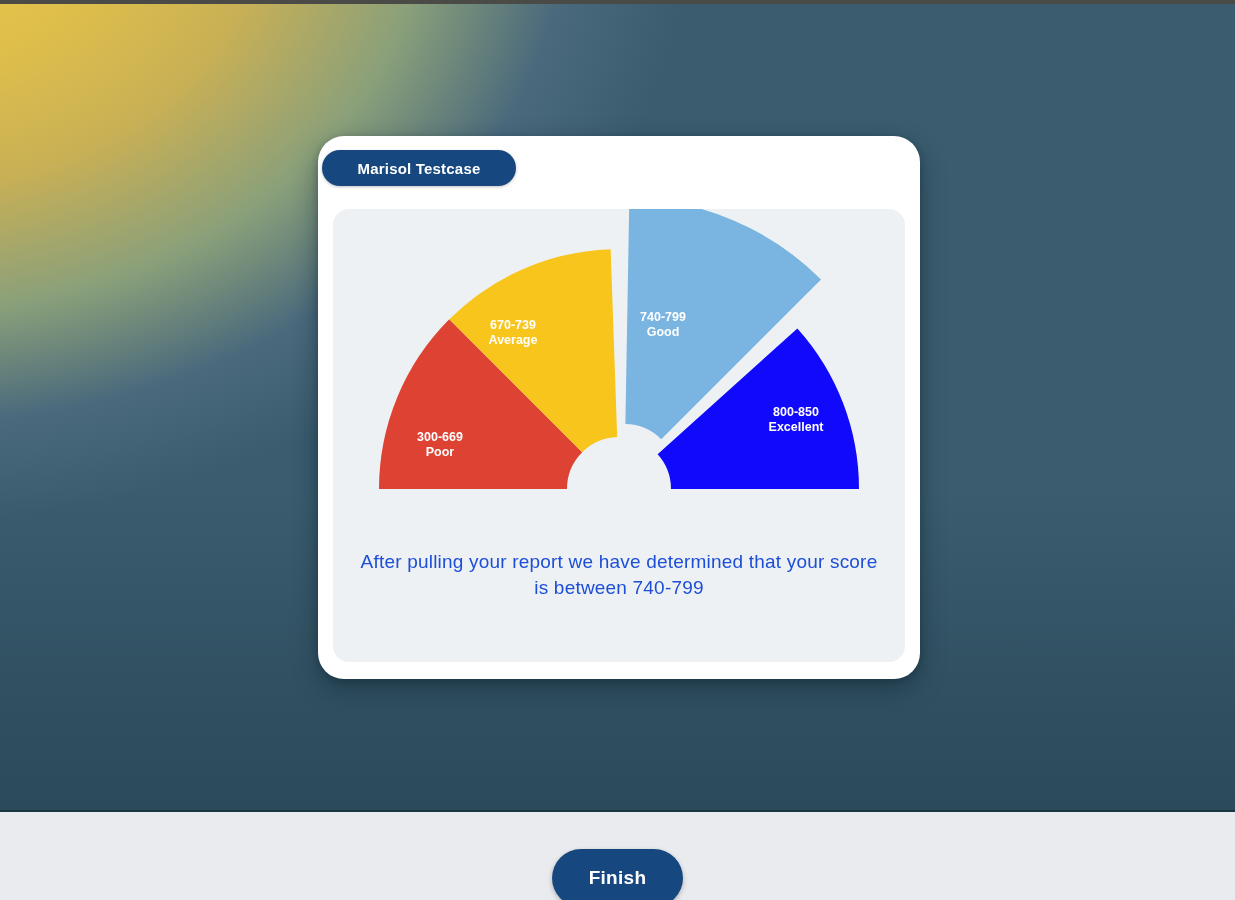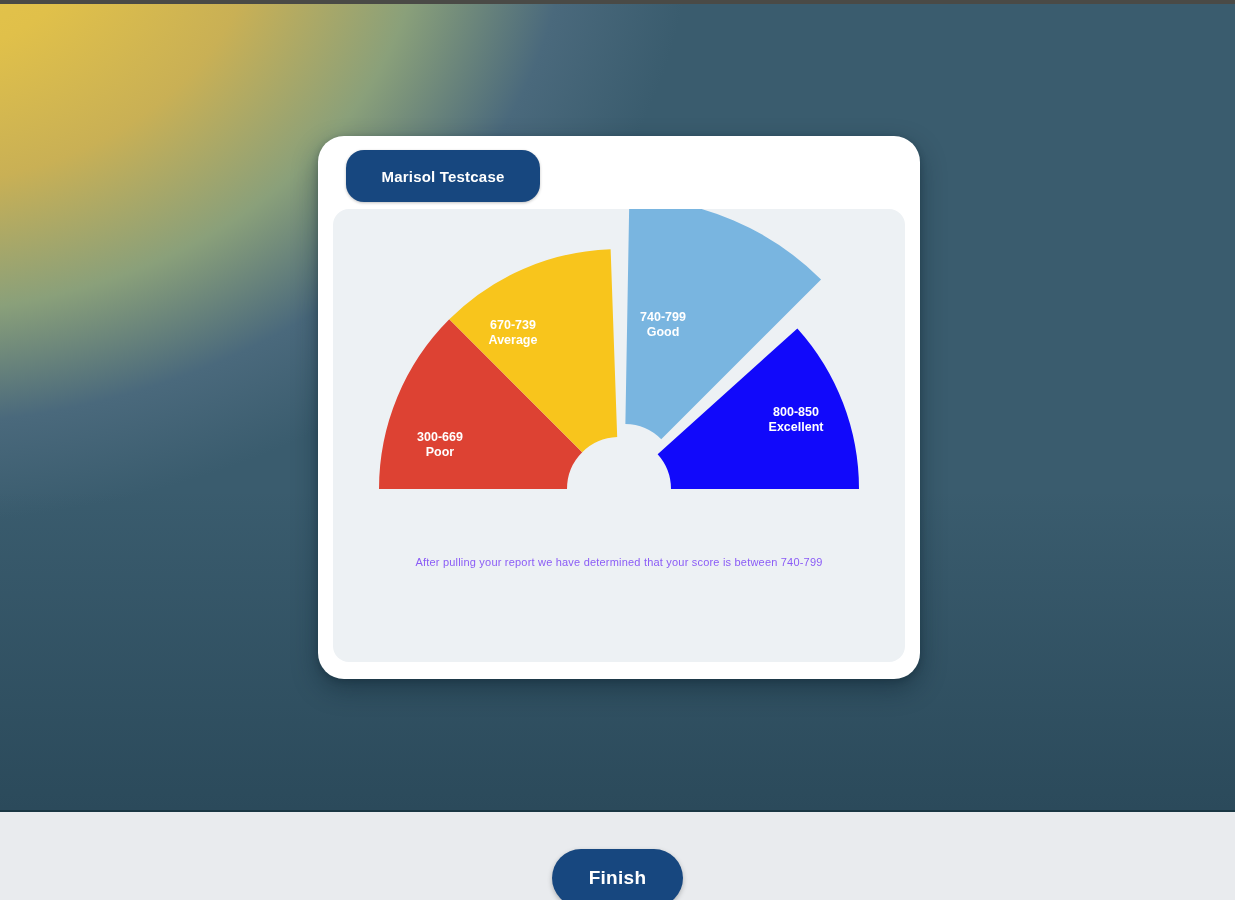--- a/index.html
+++ b/index.html
@@ -39,22 +39,22 @@
     margin-top:44px;
   }
 
   
   .card{
     position:absolute;left:318px;top:136px;width:602px;height:543px;
     background:#ffffff;border-radius:26px;
     box-shadow:0 10px 26px rgba(8,28,40,.40), 0 2px 6px rgba(8,28,40,.25);
   }
   .name-badge{
-    position:absolute;left:28px;top:14px;
-    height:52px;min-width:150px;padding:0 22px;
+    position:absolute;left:4px;top:14px;
+    height:36px;min-width:150px;padding:0 22px;
     border-radius:18px;background:#17477f;color:#fff;
     display:flex;align-items:center;justify-content:center;
     font-size:15px;font-weight:bold;letter-spacing:.2px;
     box-shadow:0 1px 3px rgba(0,0,0,.25);
   }
 
   .panel{
     position:absolute;left:15px;top:73px;width:572px;height:453px;
     background:#edf1f4;border-radius:16px;overflow:hidden;
   }
@@ -64,22 +64,22 @@
 
   .seg-label{
     fill:#ffffff;font-family:"Liberation Sans","DejaVu Sans",sans-serif;
     font-size:12.5px;font-weight:bold;text-anchor:middle;
     paint-order:stroke;
   }
   .seg-label tspan{font-size:12.5px;font-weight:bold;}
 
   .caption{
     position:absolute;left:20px;top:340px;width:532px;
-    text-align:center;color:#8b5cf6;
-    font-size:11px;line-height:26px;letter-spacing:.2px;
+    text-align:center;color:#1d4ed8;
+    font-size:19px;line-height:26px;letter-spacing:.2px;
   }
 </style>
 </head>
 <body>
 
 <div class="screen">
 
   <div class="topstrip"></div>
   <div class="wallpaper"></div>
   <div class="hairline"></div>

